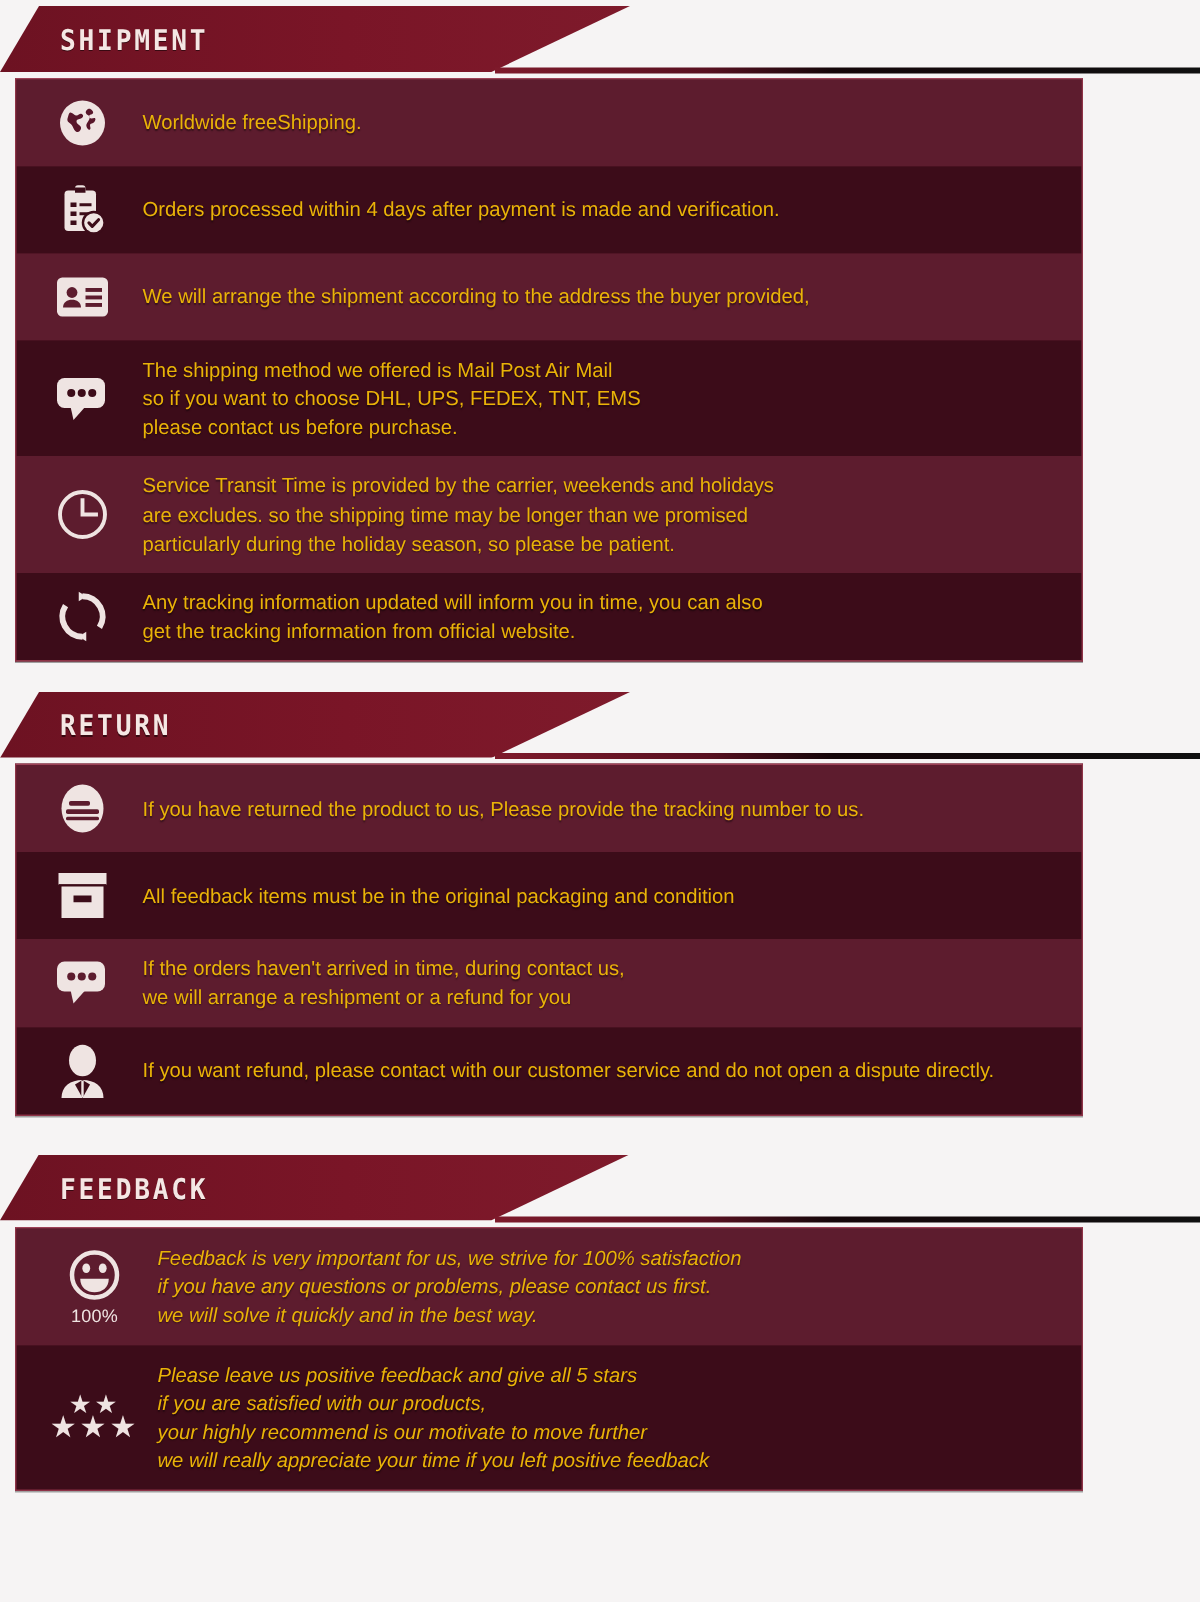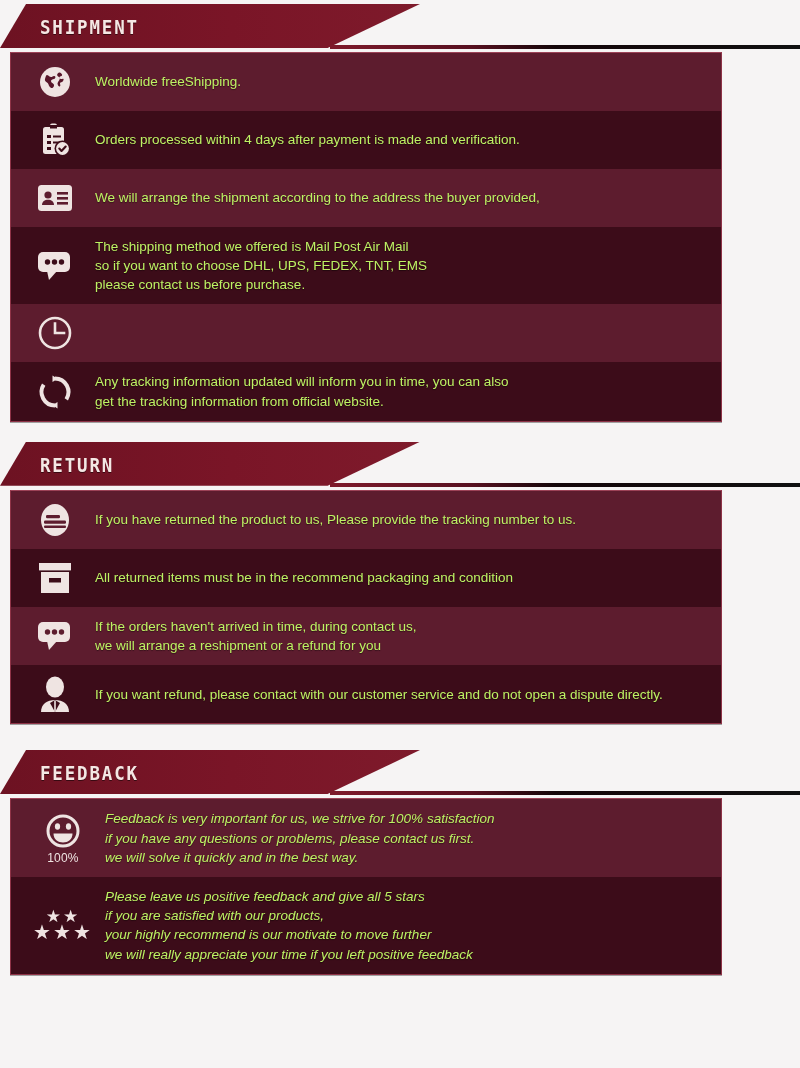--- a/index.html
+++ b/index.html
@@ -95,21 +95,21 @@
   .row .ico svg { display: block; }
   .ico-cap {
     font-size: 12px;
     color: #efe4e2;
     margin-top: 1px;
     letter-spacing: .2px;
   }
 
   .row .txt {
     flex: 1 1 auto;
-    color: #bef264;
+    color: #eab308;
     font-size: 13.5px;
     line-height: 1.42;
     padding-left: 12px;
     text-shadow: 0 1px 1px rgba(0,0,0,.45);
   }
   .row .txt .ln { display: block; white-space: nowrap; }
 
   
   .gap-a { height: 16px; }
   .gap-b { height: 22px; }
@@ -205,20 +205,25 @@
         </div>
       </div>
 
       <div class="row light">
         <div class="ico">
           <svg width="36" height="36" viewBox="0 0 36 36">
             <circle cx="18" cy="18" r="15" fill="none" stroke="#efe4e2" stroke-width="2.6"></circle>
             <path d="M18 8.5V18h9" stroke="#efe4e2" stroke-width="2.6" fill="none" stroke-linecap="square"></path>
           </svg>
         </div>
+        <div class="txt">
+          <span class="ln">Service Transit Time is provided by the carrier, weekends and holidays</span>
+          <span class="ln">are excludes. so the shipping time may be longer than we promised</span>
+          <span class="ln">particularly during the holiday season, so please be patient.</span>
+        </div>
       </div>
 
       <div class="row dark">
         <div class="ico">
           <svg width="36" height="36" viewBox="0 0 36 36">
             <path d="M18 4.5a13.5 13.5 0 0 1 11.3 20.8" stroke="#efe4e2" stroke-width="4" fill="none" stroke-linecap="butt"></path>
             <path d="M18 31.5A13.5 13.5 0 0 1 6.7 10.7" stroke="#efe4e2" stroke-width="4" fill="none" stroke-linecap="butt"></path>
             <path d="M15.5 1.5l5 3.2-5 3.2z" fill="#efe4e2"></path>
             <path d="M20.5 34.5l-5-3.2 5-3.2z" fill="#efe4e2"></path>
           </svg>
@@ -261,21 +266,21 @@
       <div class="row dark">
         <div class="ico">
           <svg width="36" height="34" viewBox="0 0 36 34">
             <rect x="2" y="2" width="32" height="8" fill="#efe4e2"></rect>
             <rect x="4" y="11" width="28" height="21" fill="#efe4e2"></rect>
             <rect x="12" y="17" width="12" height="4.5" fill="#3c0c19"></rect>
             <rect x="2" y="9.4" width="32" height="1.2" fill="#3c0c19"></rect>
           </svg>
         </div>
         <div class="txt">
-          <span class="ln">All returned items must be in the recommend packaging and condition</span>
+          <span class="ln">All feedback items must be in the original packaging and condition</span>
         </div>
       </div>
 
       <div class="row light">
         <div class="ico">
           <svg width="36" height="32" viewBox="0 0 36 32">
             <rect x="1" y="2" width="32" height="20" rx="5" fill="#efe4e2"></rect>
             <path d="M10 21l2 9 8-9z" fill="#efe4e2"></path>
             <circle cx="10.5" cy="12" r="2.7" fill="#5d1c2e"></circle>
             <circle cx="17.5" cy="12" r="2.7" fill="#5d1c2e"></circle>

